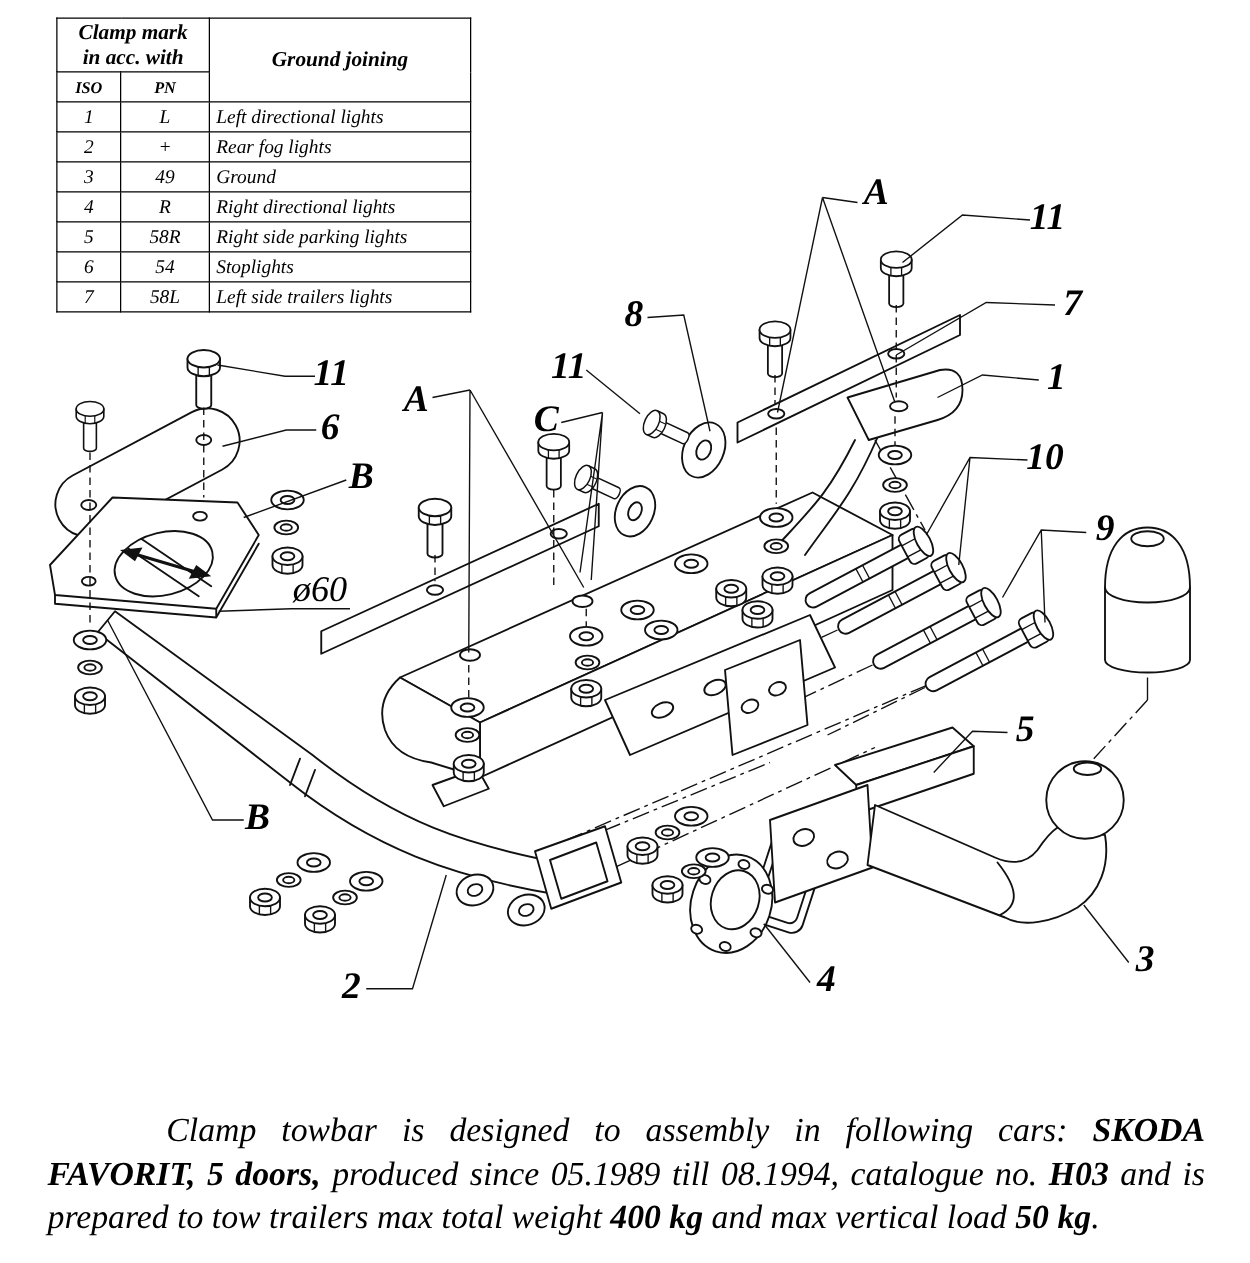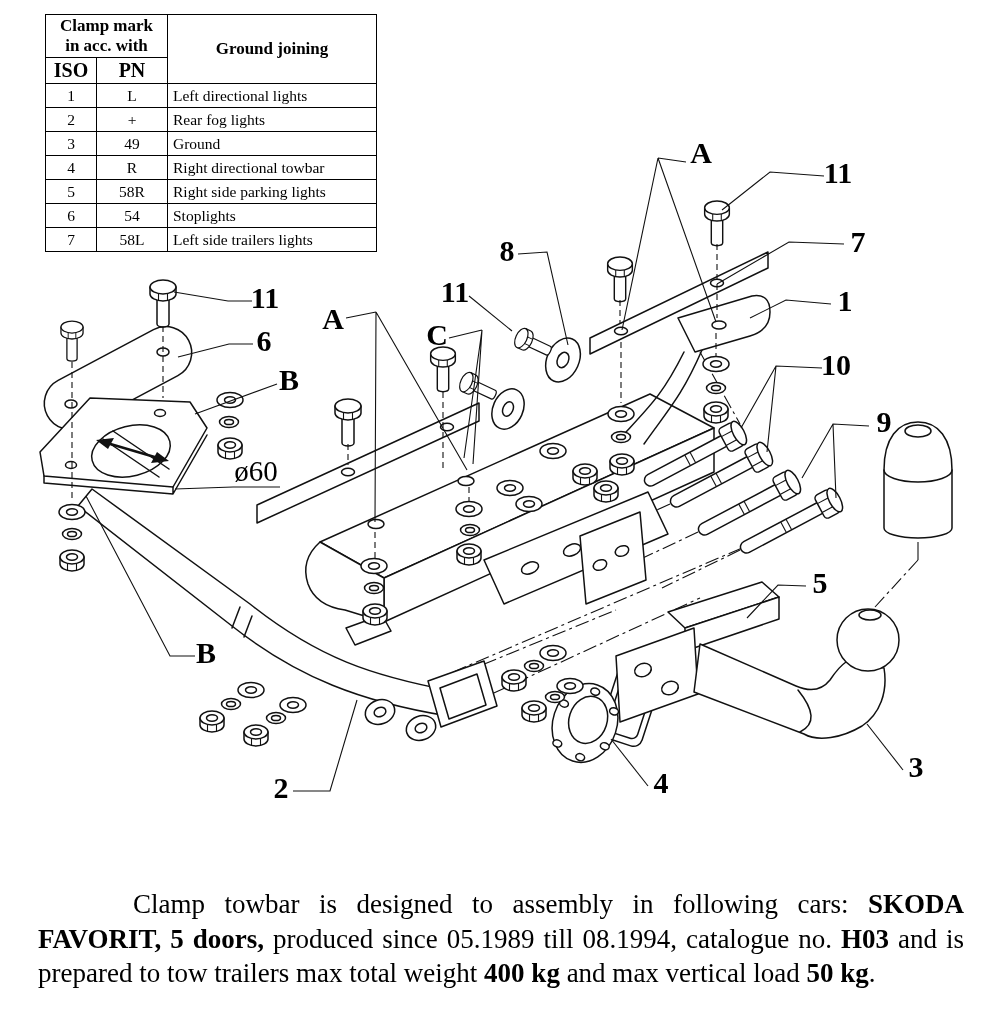--- a/index.html
+++ b/index.html
@@ -1,22 +1,22 @@
 <!DOCTYPE html>
 <html><head>
 <meta charset="utf-8">
 <style>
   html,body{margin:0;padding:0;background:#fff;}
   body{width:1000px;height:1010px;font-family:"Liberation Serif",serif;color:#000;}
-  .wrap{position:relative;width:1000px;height:1010px;overflow:hidden;background:#fff;}
+  .wrap{position:relative;width:1000px;height:1010px;overflow:hidden;background:#fff;font-style:italic;}
   
   table.clamp{position:absolute;left:45px;top:14px;border-collapse:collapse;background:#fff;}
   table.clamp th,table.clamp td{border:1.6px solid #000;font-family:"Liberation Serif",serif;}
   th.hdr{font-size:17px;font-weight:bold;line-height:20px;text-align:center;padding:1px 4px;}
-  th.sub{font-size:20px;font-weight:bold;text-align:center;height:21px;}
+  th.sub{font-size:13px;font-weight:bold;text-align:center;height:21px;}
   td.c{width:48px;text-align:center;font-size:15.5px;height:21px;}
   td.p{width:68px;text-align:center;font-size:15.5px;height:21px;}
   td.d{width:198px;text-align:left;font-size:15.5px;padding:0 5px;height:21px;}
   
   svg.diag{position:absolute;left:0;top:0;}
   .ln{stroke:#111;stroke-width:1.5;fill:#fff;stroke-linejoin:round;stroke-linecap:round;}
   .op{stroke:#111;stroke-width:1.5;fill:none;stroke-linejoin:round;stroke-linecap:round;}
   .thin{stroke:#111;stroke-width:1.1;fill:none;}
   .dash{stroke:#111;stroke-width:1.1;fill:none;stroke-dasharray:6 4;}
   .dd{stroke:#111;stroke-width:1.1;fill:none;stroke-dasharray:14 4 3 4;}
@@ -57,21 +57,21 @@
           <td class="d">Rear fog lights</td>
         </tr>
     <tr>
           <td class="c">3</td>
           <td class="p">49</td>
           <td class="d">Ground</td>
         </tr>
     <tr>
           <td class="c">4</td>
           <td class="p">R</td>
-          <td class="d">Right directional towbar</td>
+          <td class="d">Right directional lights</td>
         </tr>
     <tr>
           <td class="c">5</td>
           <td class="p">58R</td>
           <td class="d">Right side parking lights</td>
         </tr>
     <tr>
           <td class="c">6</td>
           <td class="p">54</td>
           <td class="d">Stoplights</td>

